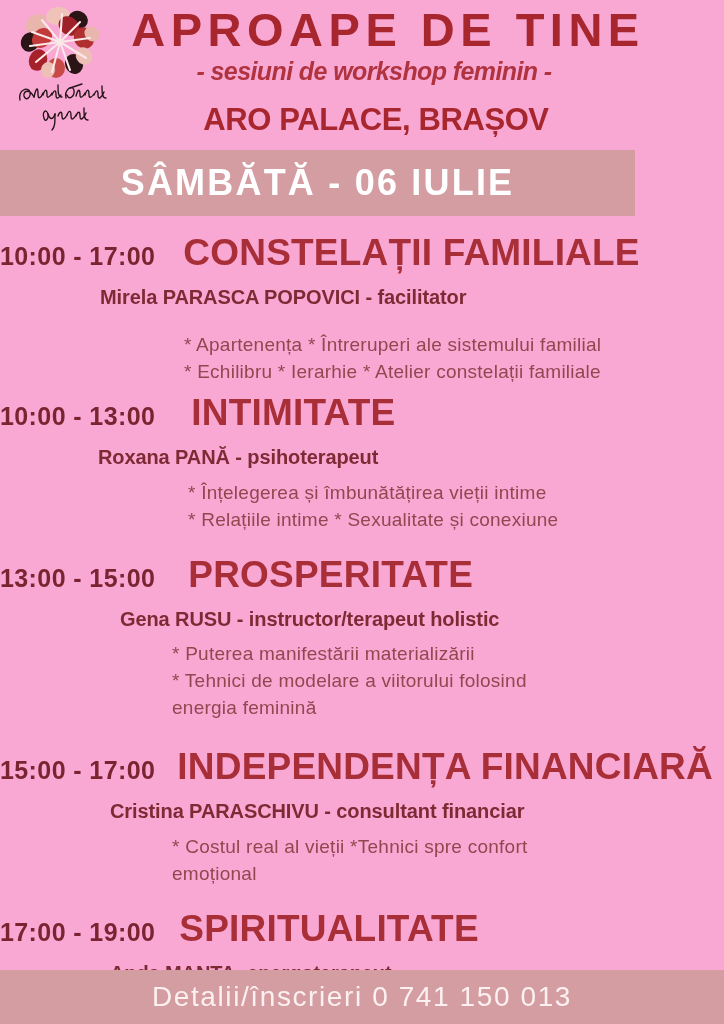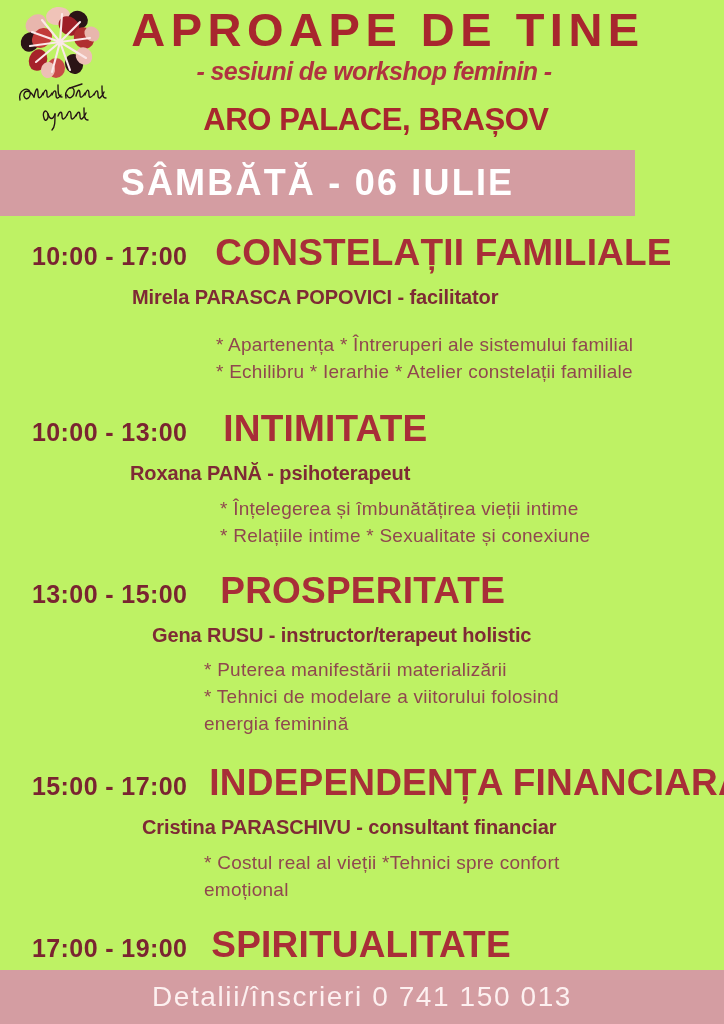--- a/index.html
+++ b/index.html
@@ -12,21 +12,21 @@
     overflow: hidden;
     background: #fbe8e8;
     font-family: "Liberation Sans", sans-serif;
     -webkit-font-smoothing: antialiased;
   }
 
   #poster {
     position: relative;
     width: 724px;
     height: 1024px;
-    background: #bef264;
+    background: #f9a8d4;
     overflow: hidden;
   }
 
   
   .header {
     position: relative;
     height: 150px;
   }
 
   .logo {
@@ -122,21 +122,20 @@
   
   .sessions {
     position: absolute;
     left: 0;
     top: 216px;
     width: 724px;
   }
 
   .session {
     position: relative;
-    padding-left: 32px;
   }
 
   .session-head {
     display: flex;
     align-items: baseline;
     white-space: nowrap;
   }
 
   .session-time {
     color: #7a2431;
@@ -173,21 +172,21 @@
     line-height: 1.42;
   }
   .topic-line { white-space: nowrap; }
 
   
   .s0 .session-head   { padding-left: 0px;  margin-top: 18px; }
   .s0 .session-time   { margin-right: 28px; }
   .s0 .session-speaker{ padding-left: 100px; margin-top: 16px; }
   .s0 .session-topics { padding-left: 184px; margin-top: 25px; }
 
-  .s1 .session-head   { padding-left: 0px;  margin-top: 24px; }
+  .s1 .session-head   { padding-left: 0px;  margin-top: 8px; }
   .s1 .session-time   { margin-right: 36px; }
   .s1 .session-speaker{ padding-left: 98px; margin-top: 16px; }
   .s1 .session-topics { padding-left: 188px; margin-top: 13px; }
 
   .s2 .session-head   { padding-left: 0px;  margin-top: 22px; }
   .s2 .session-time   { margin-right: 33px; }
   .s2 .session-speaker{ padding-left: 120px; margin-top: 16px; }
   .s2 .session-topics { padding-left: 172px; margin-top: 12px; }
   .s2 .topic-line.wrap2 { padding-left: 0; }
 

